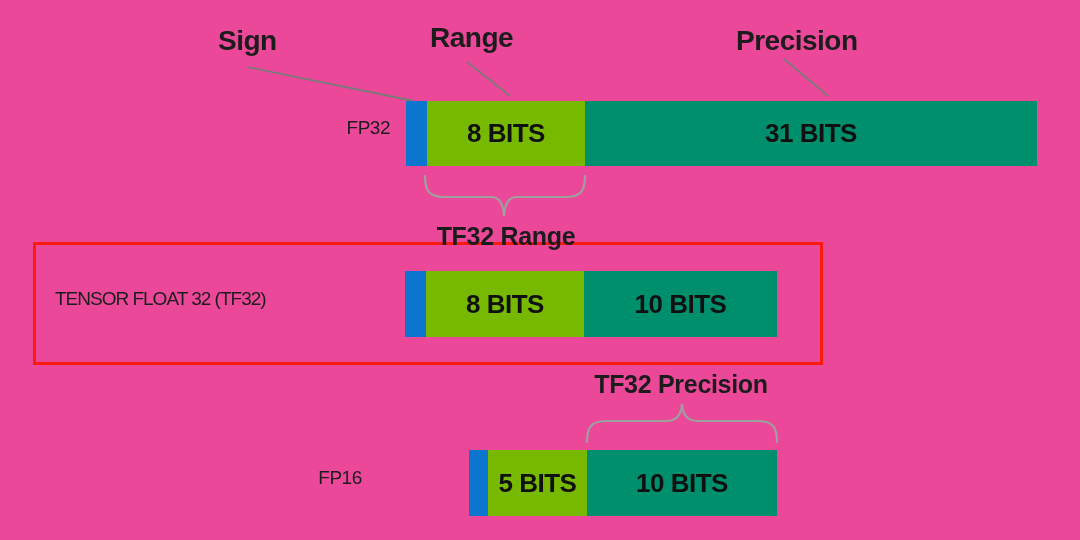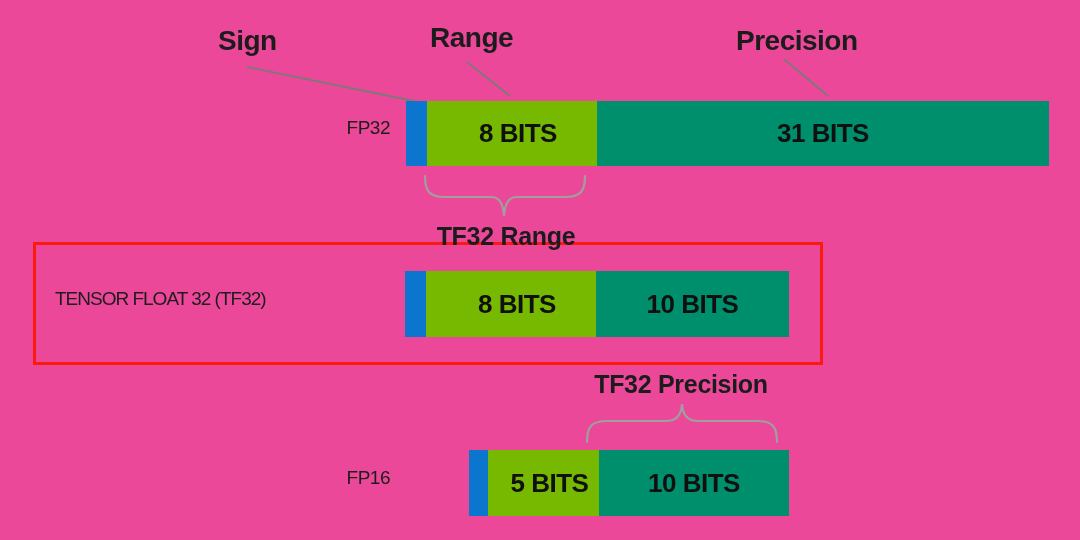--- a/index.html
+++ b/index.html
@@ -44,21 +44,21 @@
     display: flex;
     height: 65px;
   }
   .seg {
     height: 100%;
     display: flex;
     align-items: center;
     justify-content: center;
   }
   .seg-sign  { background: #0c75cd; }
-  .seg-range { background: #76b900; padding-left: 12px; }
+  .seg-range { background: #76b900; }
   .seg-prec  { background: #008f6c; }
   .seg-text {
     font-size: 26px;
     font-weight: 700;
     letter-spacing: -0.5px;
     color: #101010;
     white-space: nowrap;
   }
 
   
@@ -126,21 +126,21 @@
     <div class="seg seg-range" style="width:158px;">
       <span class="seg-text">8 BITS</span>
     </div>
     <div class="seg seg-prec" style="width:193px;">
       <span class="seg-text">10 BITS</span>
     </div>
   </div>
 
   <div class="abs annot" style="left:681px; top:372px;">TF32 Precision</div>
 
-  <div class="abs row-label right" style="left:290px; top:468px; width:100px;">FP16</div>
+  <div class="abs row-label right" style="left:290px; top:468px; width:100px;text-align:center;">FP16</div>
   <div class="abs bit-bar" style="left:469px; top:450px; height:66px;">
     <div class="seg seg-sign" style="width:19px;"></div>
     <div class="seg seg-range" style="width:99px;">
       <span class="seg-text">5 BITS</span>
     </div>
     <div class="seg seg-prec" style="width:190px;">
       <span class="seg-text">10 BITS</span>
     </div>
   </div>
 

